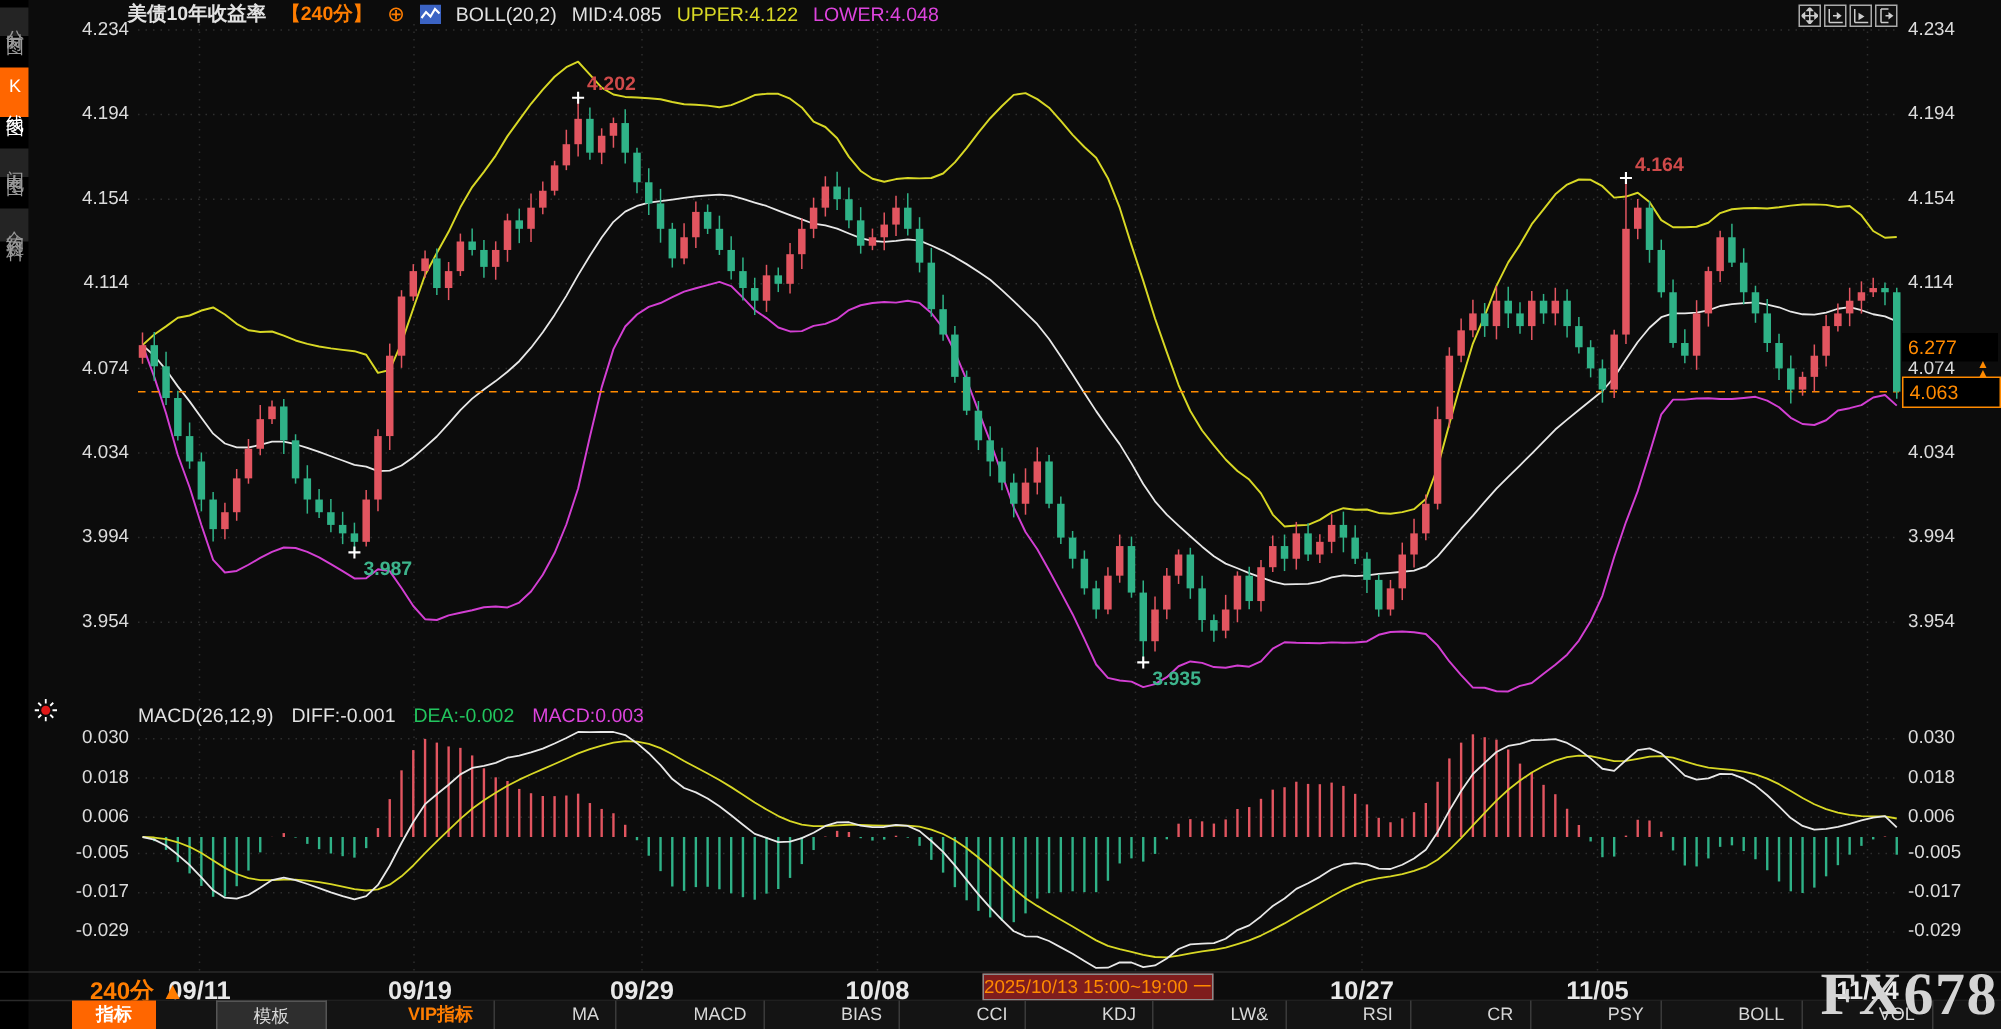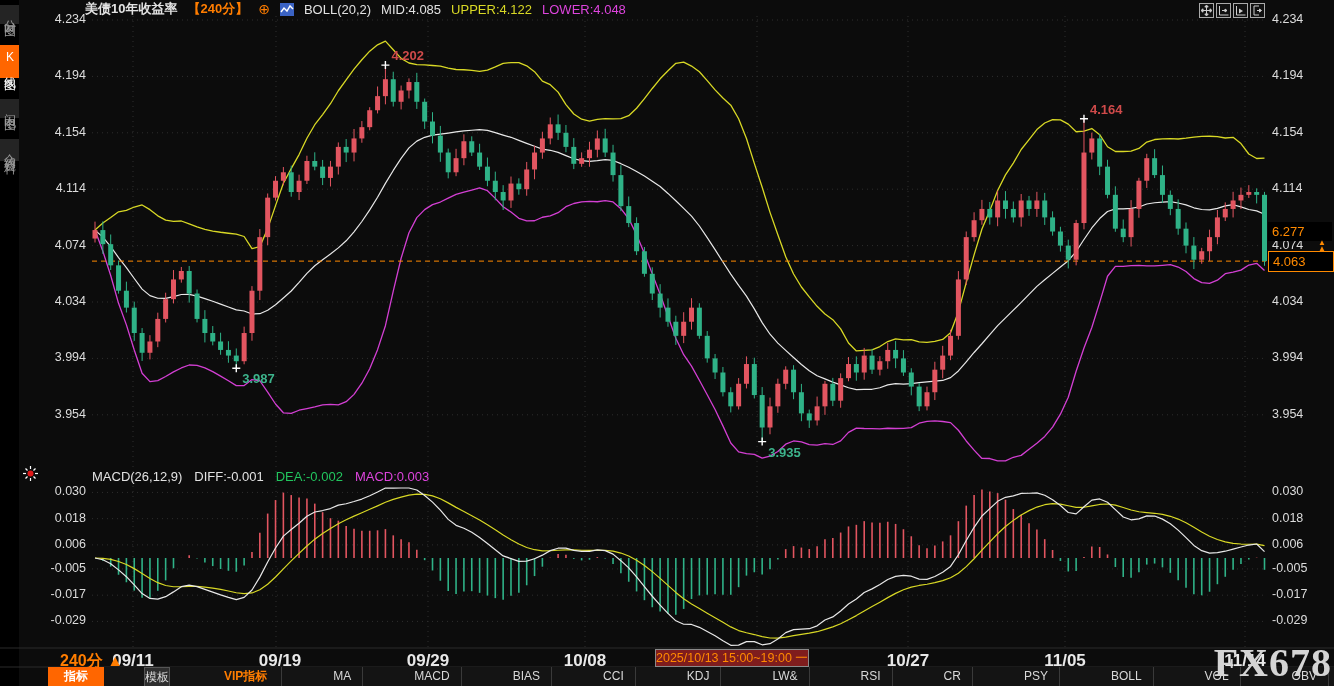--- a/index.html
+++ b/index.html
@@ -44,21 +44,21 @@
   .x-label{position:absolute;top:651px;transform:translateX(-50%);font-size:17px;color:#e8e8e8;
            font-weight:bold;z-index:3;white-space:nowrap;}
   .x-highlight{position:absolute;left:655px;top:649px;height:16px;line-height:16px;background:#7f1d1d;
                border:1px solid #8a8a8a;color:#ff8a00;font-size:12.5px;padding:0 0;z-index:4;white-space:nowrap;}
   .period-label{position:absolute;left:60px;top:651px;color:#ff7d00;font-size:16px;font-weight:bold;z-index:3;cursor:pointer;}
   
   .toolbar{position:absolute;left:48px;top:667px;height:19px;display:flex;align-items:stretch;
            font-size:12px;color:#d8d8d8;z-index:5;background:#141414;gap:40px;}
   .tool-item{padding:0 11px;line-height:19px;border-right:1px solid #3a3a3a;cursor:pointer;white-space:nowrap;}
   .tool-item.active{background:#ff6600;color:#fff;font-weight:bold;padding:0 16px;border-right:none;}
-  .tool-item.panel{background:#2e2e2e;border:1px solid #555;border-bottom:none;padding:0 0;}
+  .tool-item.panel{background:#2e2e2e;border:1px solid #555;border-bottom:none;padding:0 24px;}
   .tool-item.vip{color:#ff7d00;font-weight:bold;padding:0 14px;}
   
   .watermark{position:absolute;right:2px;bottom:0px;font-family:"Liberation Serif",serif;
              font-weight:bold;font-size:40px;color:#d4d4d4;z-index:7;letter-spacing:1px;}
   svg.chart{position:absolute;left:0;top:0;z-index:1;}
 </style>
 </head>
 <body>
 
 <div class="app">

